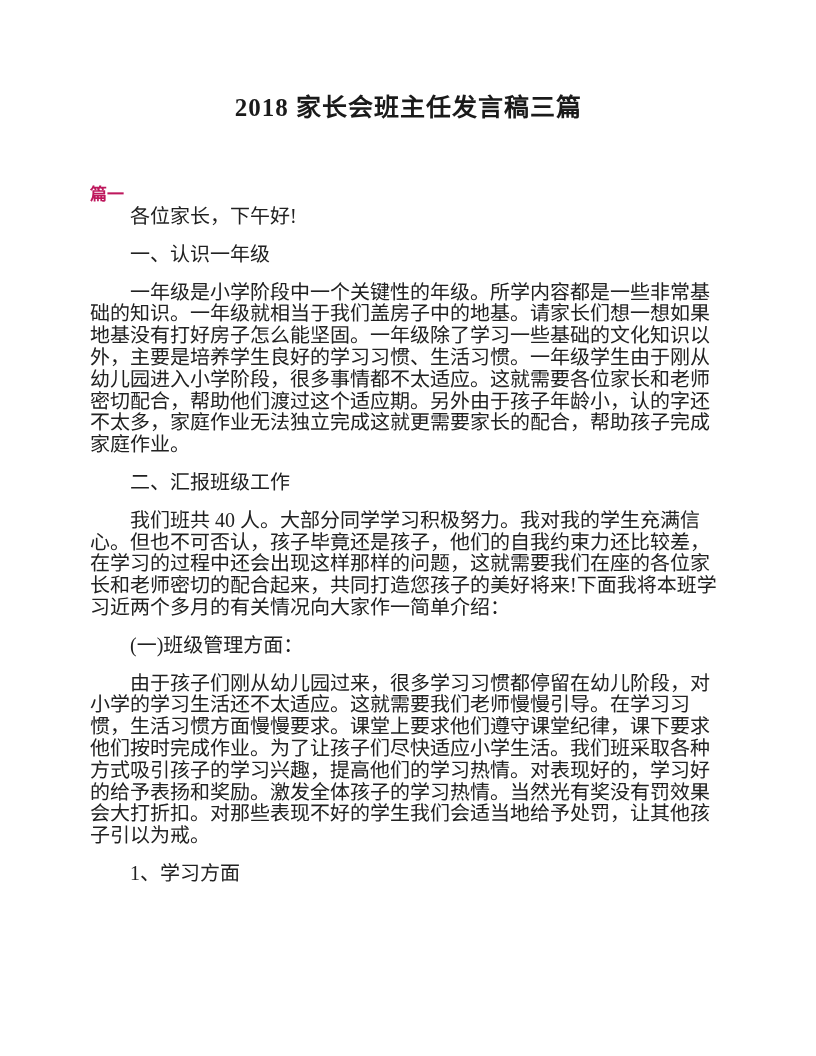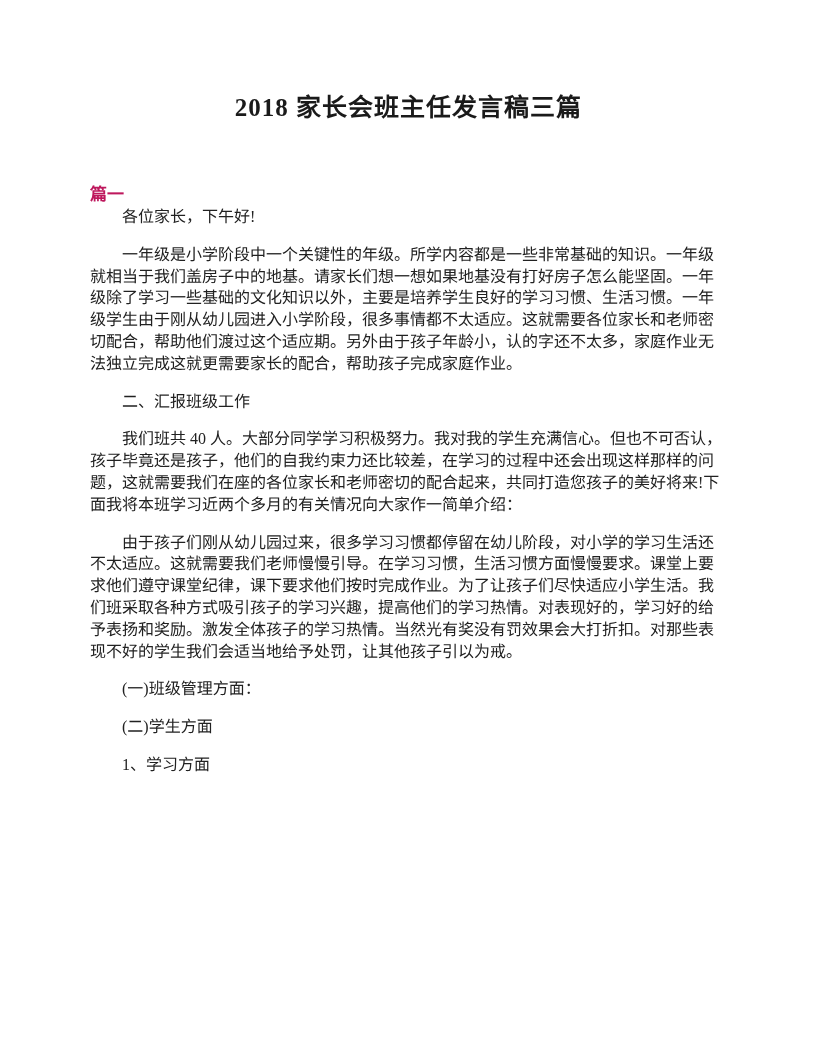--- a/index.html
+++ b/index.html
@@ -32,21 +32,21 @@
   }
   .section-label {
     margin: 60px 0 0 0;
     font-size: 17px;
     line-height: 22px;
     font-weight: bold;
     color: #be185d;
   }
   .para {
     margin: 16px 0 0 0;
-    font-size: 16px;
+    font-size: 20px;
     line-height: 21.8px;
     text-indent: 2em;
     text-align: left;
     color: #212121;
     word-break: break-all;
   }
   .para.first-after-label {
     margin-top: 0;
   }
 </style>
@@ -55,28 +55,28 @@
 
 <div class="page">
 
   <h1 class="doc-title">2018 家长会班主任发言稿三篇</h1>
 
   <div class="section-label">篇一</div>
 
   <p class="para first-after-label">各位家长，下午好!</p>
 
 
+  <p class="para">一、认识一年级</p>
 
   <p class="para">一年级是小学阶段中一个关键性的年级。所学内容都是一些非常基础的知识。一年级就相当于我们盖房子中的地基。请家长们想一想如果地基没有打好房子怎么能坚固。一年级除了学习一些基础的文化知识以外，主要是培养学生良好的学习习惯、生活习惯。一年级学生由于刚从幼儿园进入小学阶段，很多事情都不太适应。这就需要各位家长和老师密切配合，帮助他们渡过这个适应期。另外由于孩子年龄小，认的字还不太多，家庭作业无法独立完成这就更需要家长的配合，帮助孩子完成家庭作业。</p>
 
   <p class="para">二、汇报班级工作</p>
 
   <p class="para">我们班共 40 人。大部分同学学习积极努力。我对我的学生充满信心。但也不可否认，孩子毕竟还是孩子，他们的自我约束力还比较差，在学习的过程中还会出现这样那样的问题，这就需要我们在座的各位家长和老师密切的配合起来，共同打造您孩子的美好将来!下面我将本班学习近两个多月的有关情况向大家作一简单介绍：</p>
 
+  <p class="para">(一)班级管理方面：</p>
+
   <p class="para">由于孩子们刚从幼儿园过来，很多学习习惯都停留在幼儿阶段，对小学的学习生活还不太适应。这就需要我们老师慢慢引导。在学习习惯，生活习惯方面慢慢要求。课堂上要求他们遵守课堂纪律，课下要求他们按时完成作业。为了让孩子们尽快适应小学生活。我们班采取各种方式吸引孩子的学习兴趣，提高他们的学习热情。对表现好的，学习好的给予表扬和奖励。激发全体孩子的学习热情。当然光有奖没有罚效果会大打折扣。对那些表现不好的学生我们会适当地给予处罚，让其他孩子引以为戒。</p>
 
-  <p class="para">(一)班级管理方面：</p>
-
-  <p class="para">(二)学生方面</p>
 
   <p class="para">1、学习方面</p>
 
 </div>
 
 </body></html>

